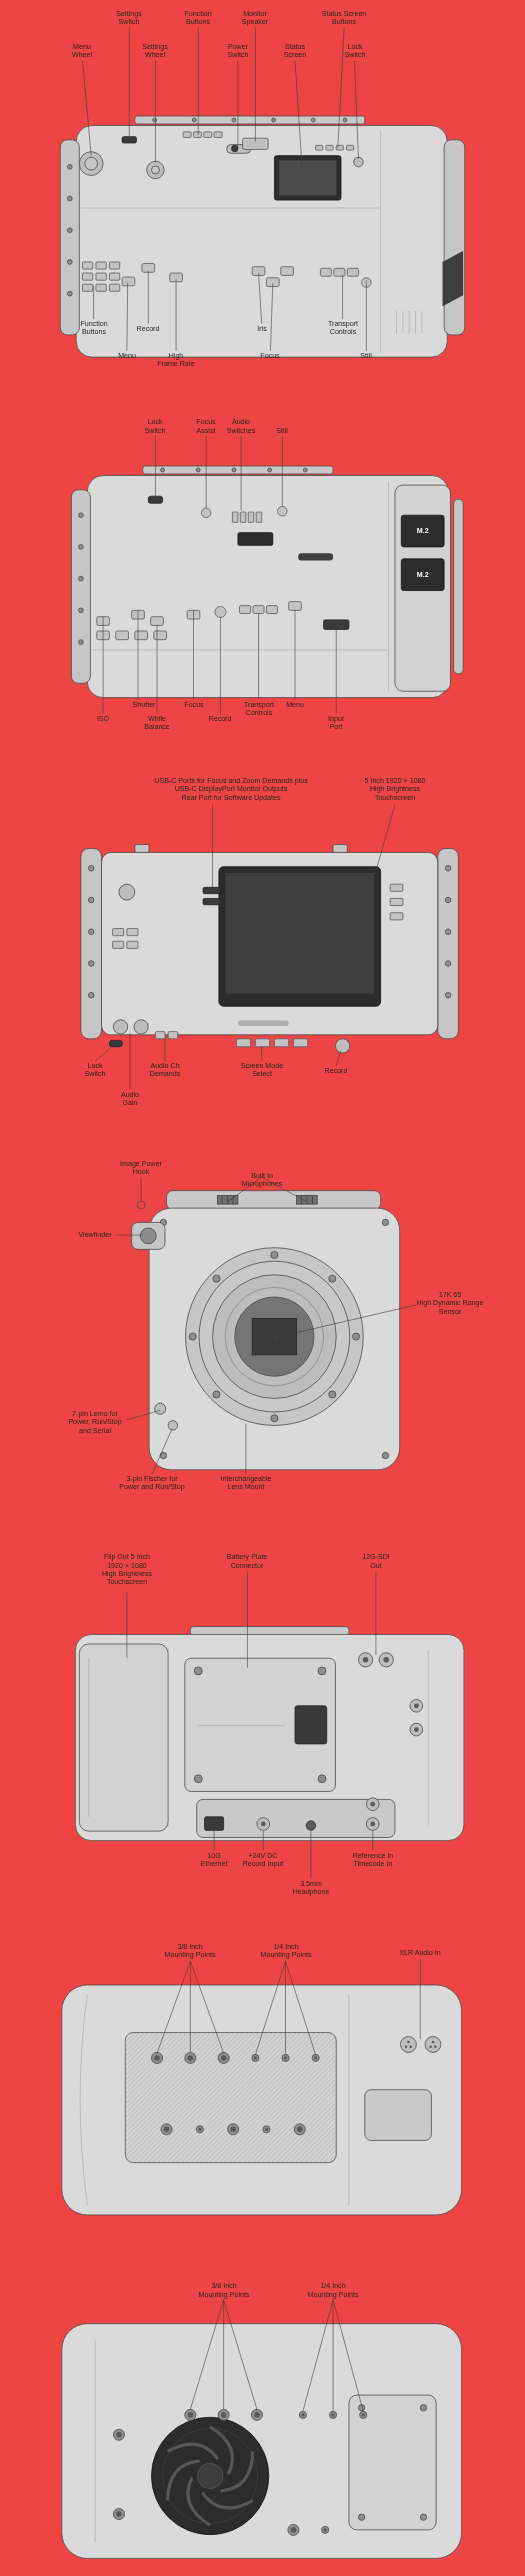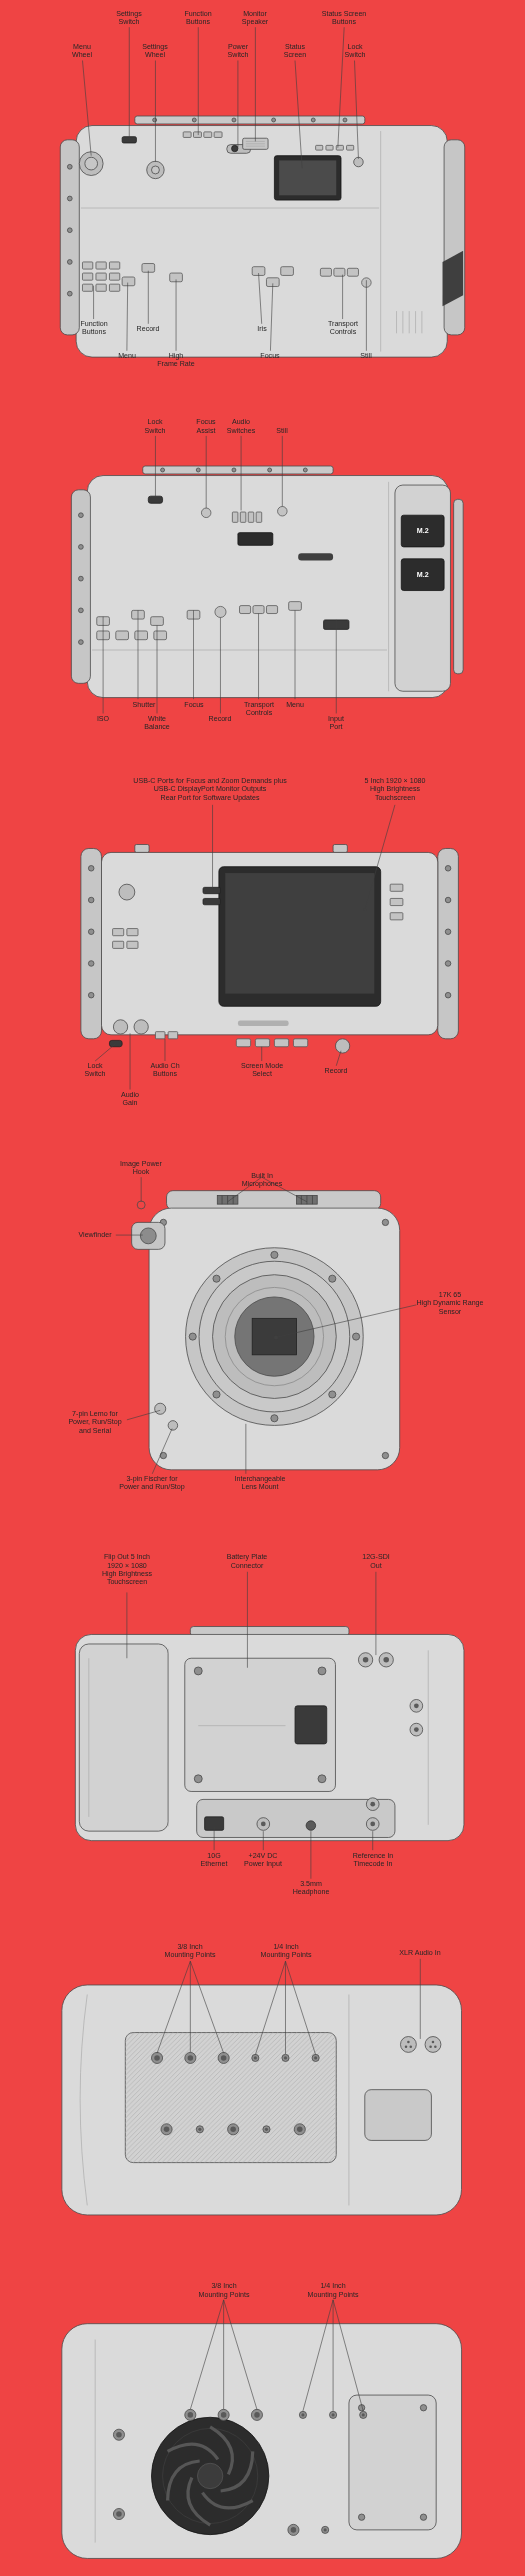--- a/index.html
+++ b/index.html
@@ -279,30 +279,30 @@
         <line class="ln" x1="268" y1="40" x2="268" y2="148"></line>
         <line class="ln" x1="498" y1="40" x2="460" y2="172"></line>
         <circle cx="460" cy="172" r="2" fill="#3f3f3f"></circle>
         <line class="ln" x1="120" y1="363" x2="146" y2="341"></line>
         <line class="ln" x1="208" y1="363" x2="208" y2="335"></line>
         <line class="ln" x1="164" y1="399" x2="164" y2="328"></line>
         <line class="ln" x1="330" y1="363" x2="330" y2="345"></line>
         <line class="ln" x1="424" y1="369" x2="430" y2="350"></line>
       </g>
     </svg>
-    <div class="lbl" style="left:210px;top:4px">USB-C Ports for Focus and Zoom Demands plus
+    <div class="lbl" style="left:231px;top:4px">USB-C Ports for Focus and Zoom Demands plus
 USB-C DisplayPort Monitor Outputs
 Rear Port for Software Updates</div>
     <div class="lbl" style="left:395px;top:4px">5 Inch 1920 × 1080
 High Brightness
 Touchscreen</div>
     <div class="lbl" style="left:95px;top:289px">Lock
 Switch</div>
     <div class="lbl" style="left:165px;top:289px">Audio Ch
-Buttons</div>
+Demands</div>
     <div class="lbl" style="left:130px;top:318px">Audio
 Gain</div>
     <div class="lbl" style="left:262px;top:289px">Screen Mode
 Select</div>
     <div class="lbl" style="left:336px;top:294px">Record</div>
   </section>
 
   <section class="view" id="v4" style="top:1146px;height:401px;">
     <svg width="525" height="401" viewBox="0 0 662 505">
       <g>
@@ -358,21 +358,21 @@
 Microphones</div>
     <div class="lbl" style="left:95px;top:85px">Viewfinder</div>
     <div class="lbl" style="left:450px;top:145px">17K 65
 High Dynamic Range
 Sensor</div>
     <div class="lbl" style="left:95px;top:264px">7-pin Lemo for
 Power, Run/Stop
 and Serial</div>
     <div class="lbl" style="left:152px;top:329px">3-pin Fischer for
 Power and Run/Stop</div>
-    <div class="lbl" style="left:260px;top:329px">Interchangeable
+    <div class="lbl" style="left:246px;top:329px">Interchangeable
 Lens Mount</div>
   </section>
 
   <section class="view" id="v5" style="top:1547px;height:393px;padding-left:28px;">
     <svg width="525" height="393" viewBox="0 0 662 495">
       <g>
         <rect class="panel" x="240" y="100" width="200" height="12" rx="4"></rect>
         <rect class="body" x="95" y="110" width="490" height="260" rx="20"></rect>
         <rect class="panel2" x="100" y="122" width="112" height="236" rx="12"></rect>
         <line class="seam" x1="212" y1="128" x2="212" y2="352"></line>
@@ -417,21 +417,21 @@
 1920 × 1080
 High Brightness
 Touchscreen</div>
     <div class="lbl" style="left:247px;top:6.3px">Battery Plate
 Connector</div>
     <div class="lbl" style="left:376px;top:6.3px">12G-SDI
 Out</div>
     <div class="lbl" style="left:214px;top:305px">10G
 Ethernet</div>
     <div class="lbl" style="left:263px;top:305px">+24V DC
-Power Input</div>
+Record Input</div>
     <div class="lbl" style="left:311px;top:333px">3.5mm
 Headphone</div>
     <div class="lbl" style="left:373px;top:305px">Reference In
 Timecode In</div>
   </section>
 
   <section class="view" id="v6" style="top:1939px;height:337px;">
     <svg width="525" height="337" viewBox="0 0 662 425">
       <defs>
         <pattern id="h6" width="6" height="6" patternUnits="userSpaceOnUse">

